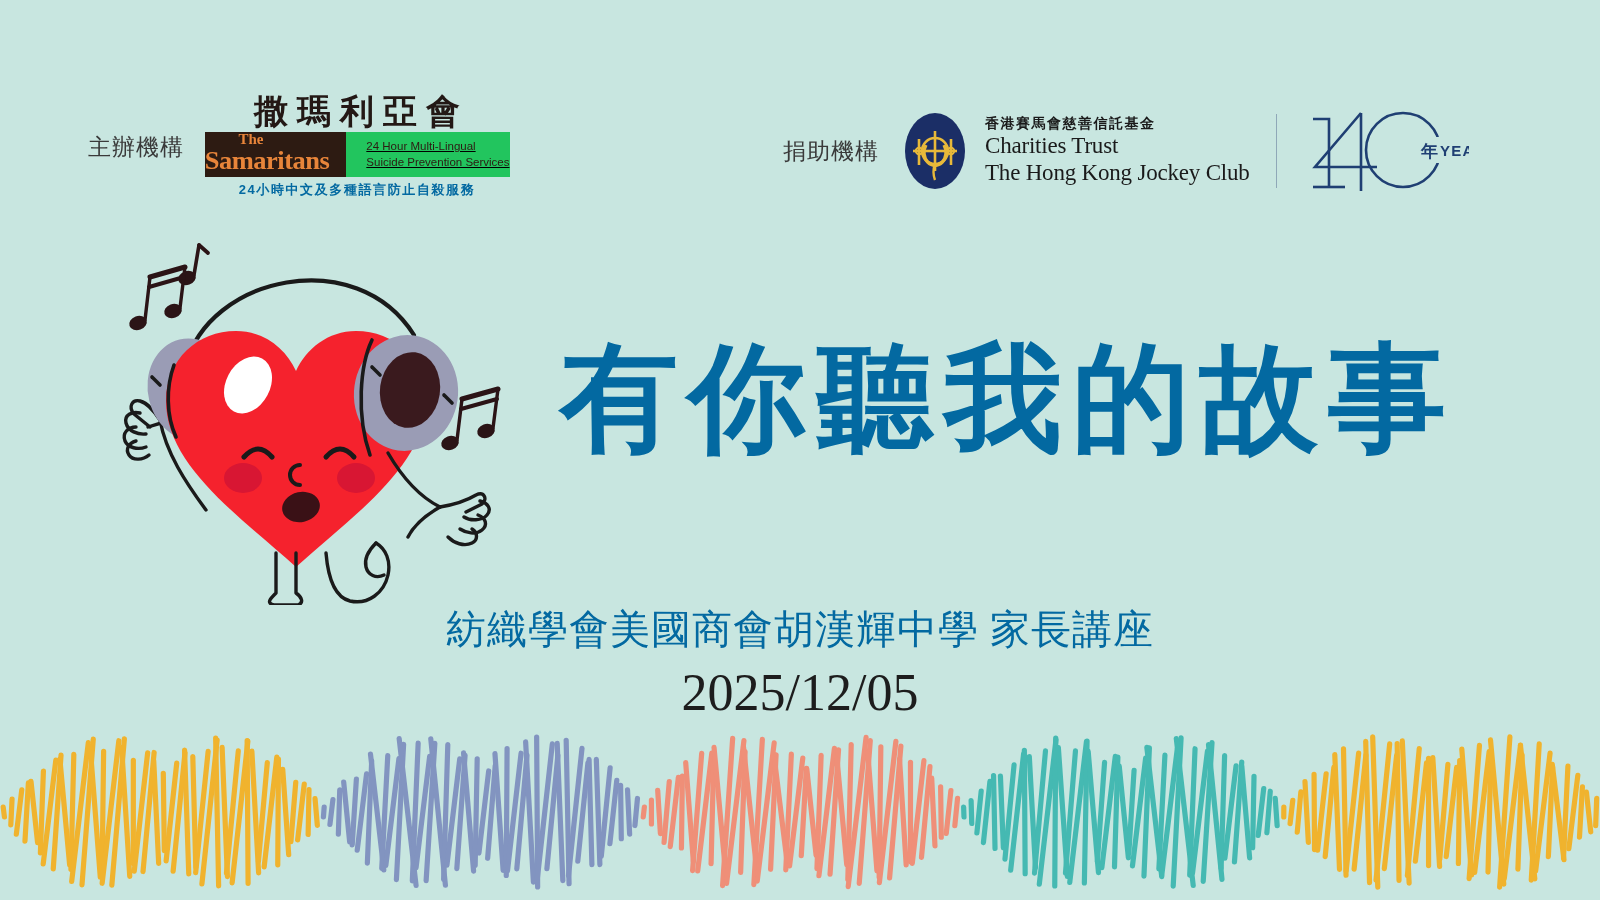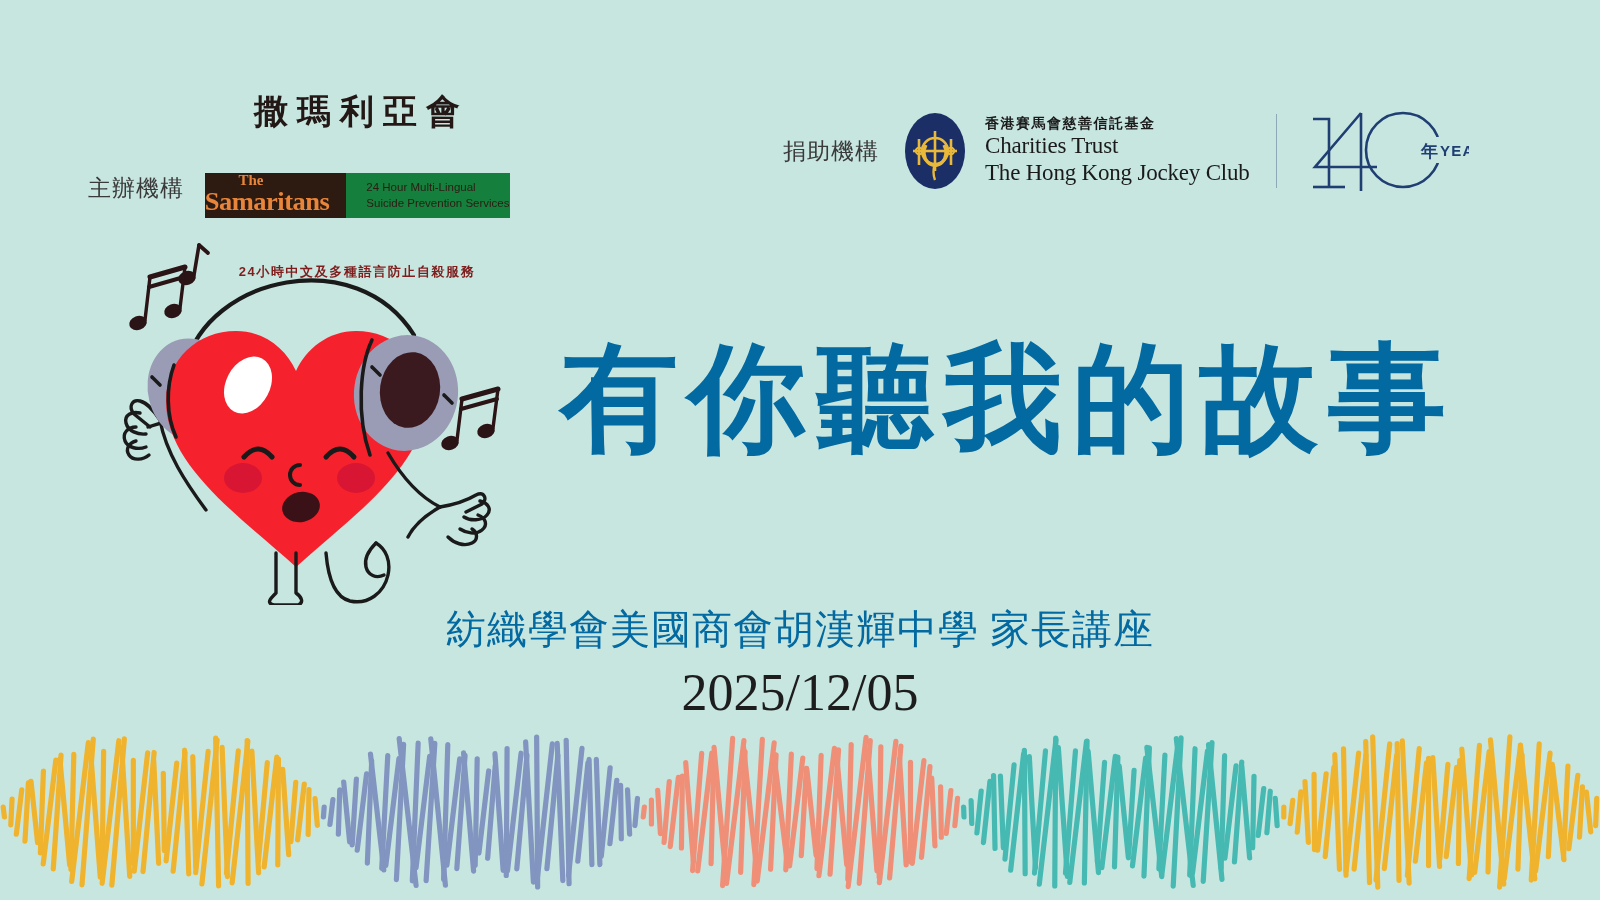--- a/index.html
+++ b/index.html
@@ -32,21 +32,20 @@
   }
 
   
   #host-block { left:88px; top:95px; }
   #samaritans-logo {
     margin-left:18px;
     display:flex;
     flex-direction:column;
     align-items:center;
     width:310px;
-    gap:41px;
   }
   #sam-cn {
     font-size:34px;
     color:#231815;
     letter-spacing:9px;
     font-weight:700;
     line-height:1;
     margin-bottom:3px;
     text-indent:9px;
     font-family:"Liberation Serif", serif;
@@ -75,37 +74,38 @@
     position:absolute;
     left:1px; top:14px;
     color:#e8853a;
     font-size:26px;
     font-weight:700;
     font-family:"Liberation Serif", serif;
     letter-spacing:-0.5px;
     transform:scaleX(1.02);
   }
   #sam-bar-right {
-    background:#15803d;
+    background:#22c55e;
     flex:1;
     display:flex;
     flex-direction:column;
     justify-content:center;
     padding-left:20px;
+    text-decoration:underline;
   }
   #sam-bar-right span {
     font-size:11.5px;
     color:#2d1b12;
     line-height:1.32;
     font-family:"Liberation Sans", sans-serif;
     white-space:nowrap;
   }
   #sam-sub {
     font-size:13px;
-    color:#7f1d1d;
+    color:#0369a1;
     letter-spacing:1.6px;
     margin-top:4px;
     font-weight:700;
     font-family:"Liberation Sans", sans-serif;
   }
 
   
   #donor-block { left:783px; top:105px; }
   #jc-wrap { display:flex; align-items:center; margin-left:20px; }
   #jc-roundel { width:72px; height:84px; flex:none; }

